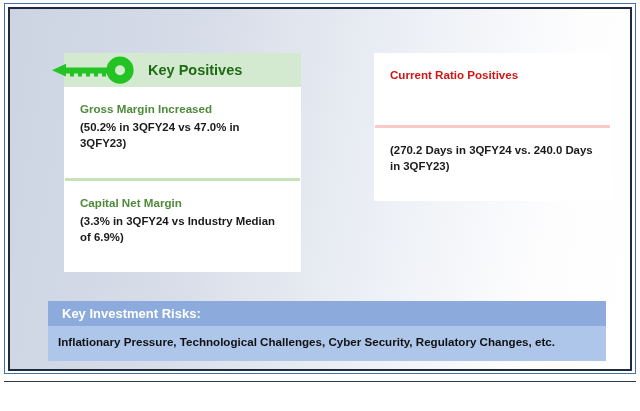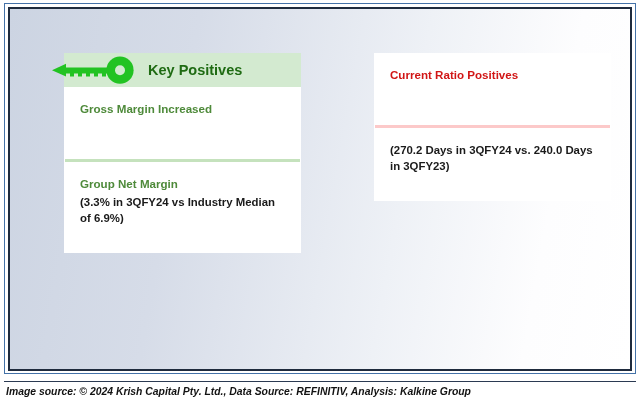--- a/index.html
+++ b/index.html
@@ -184,26 +184,27 @@
             <circle cx="70" cy="15.2" r="13.6"></circle>
           </g>
           <circle cx="70" cy="15.2" r="5.0" fill="#d3ead0"></circle>
         </svg>
         <span class="col-header-title">Key Positives</span>
       </div>
 
       <div class="card-body">
         <div class="card-block">
           <div class="block-title pos">Gross Margin Increased</div>
+          <div class="block-text">(50.2% in 3QFY24 vs 47.0% in 3QFY23)</div>
         </div>
 
         <div class="card-sep pos"></div>
 
         <div class="card-block">
-          <div class="block-title pos">Group Net Margin</div>
+          <div class="block-title pos">Capital Net Margin</div>
           <div class="block-text">(3.3% in 3QFY24 vs Industry Median of 6.9%)</div>
         </div>
       </div>
     </div>
 
     <div class="col col-right">
 
 
       <div class="card-body">
         <div class="card-block">
@@ -211,19 +212,22 @@
         </div>
 
         <div class="card-sep neg"></div>
 
         <div class="card-block">
           <div class="block-text">(270.2 Days in 3QFY24 vs. 240.0 Days in 3QFY23)</div>
         </div>
       </div>
     </div>
 
+    <div class="risk-banner">
+      <div class="risk-head">Key Investment Risks:</div>
+      <div class="risk-body">Inflationary Pressure, Technological Challenges, Cyber Security, Regulatory Changes, etc.</div>
+    </div>
 
   </div>
 
   <div class="footer-rule"></div>
-  <div class="footer-caption">Image source: © 2024 Krish Capital Pty. Ltd., Data Source: REFINITIV, Analysis: Kalkine Group</div>
 
 </div>
 
 </body></html>

